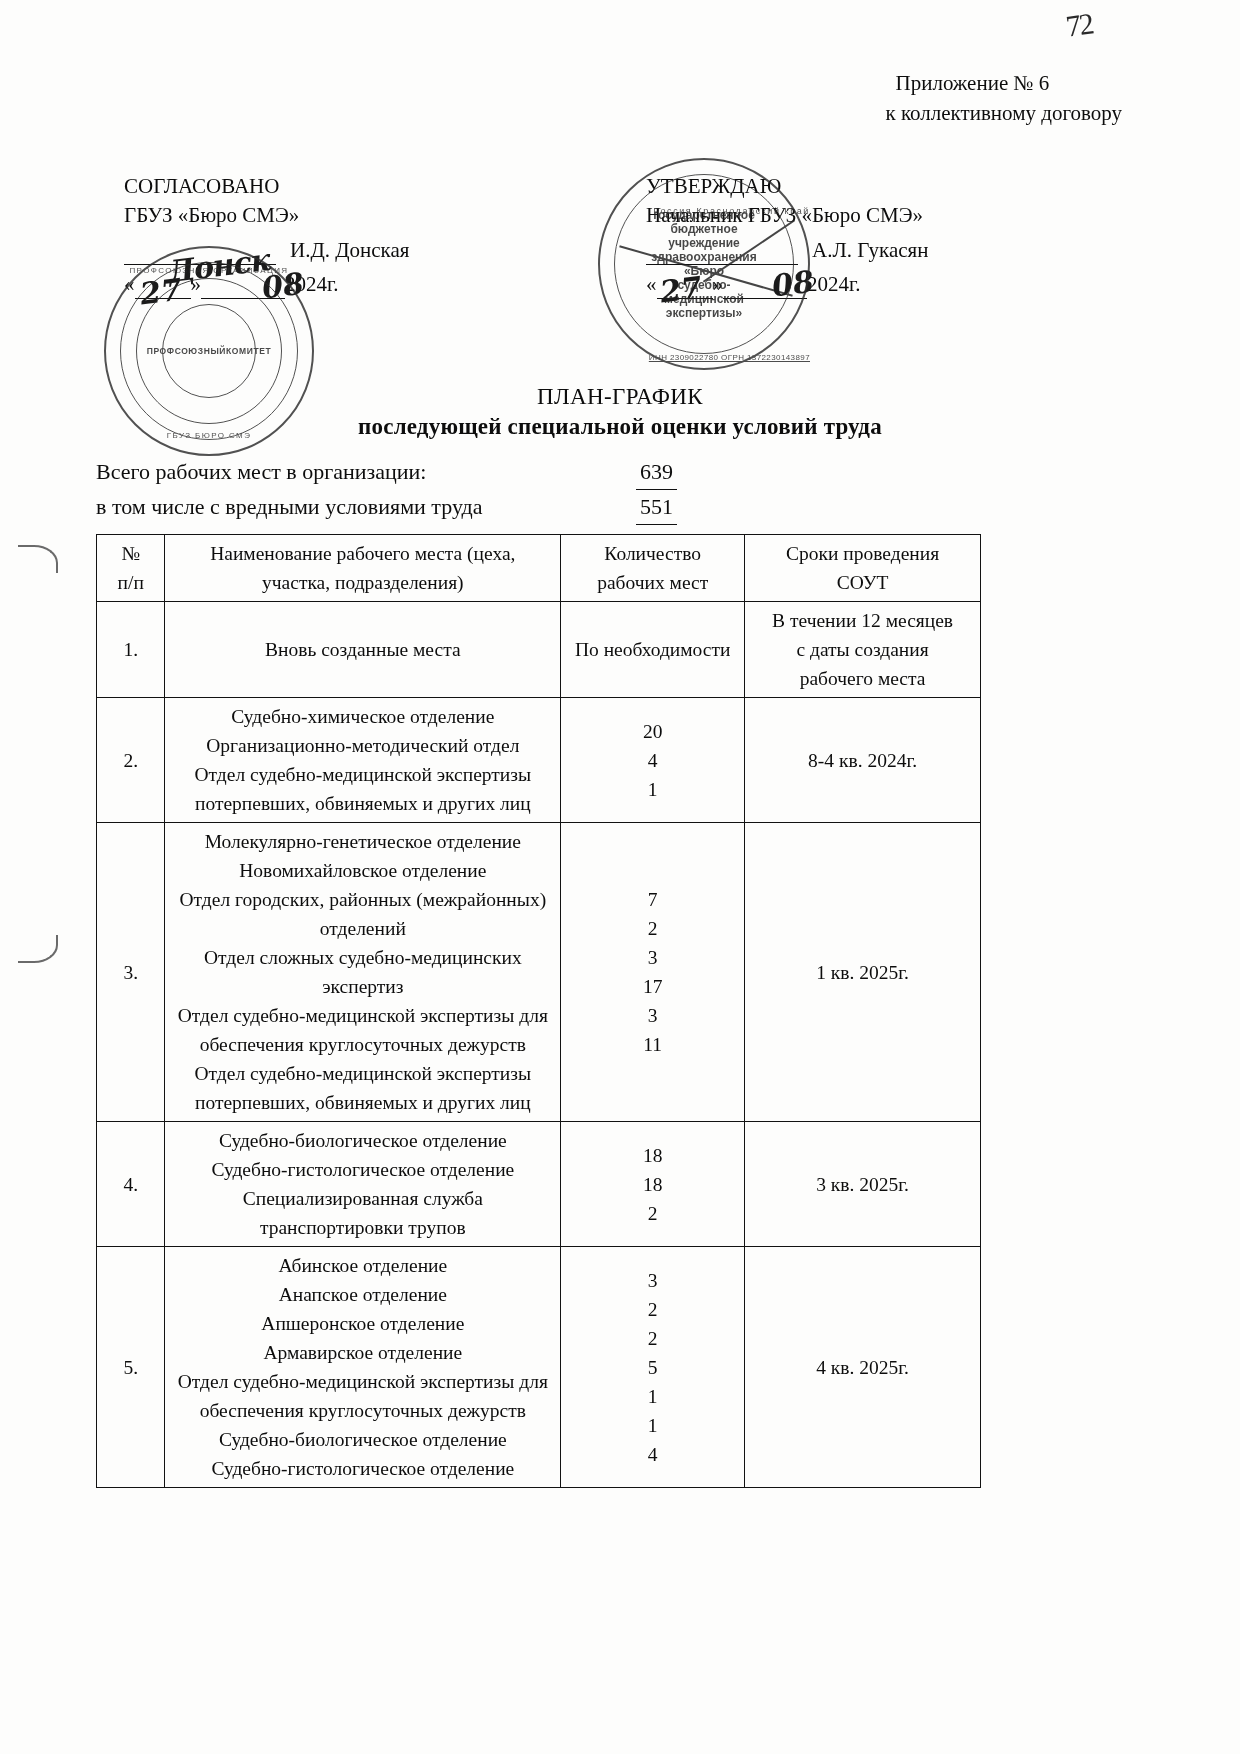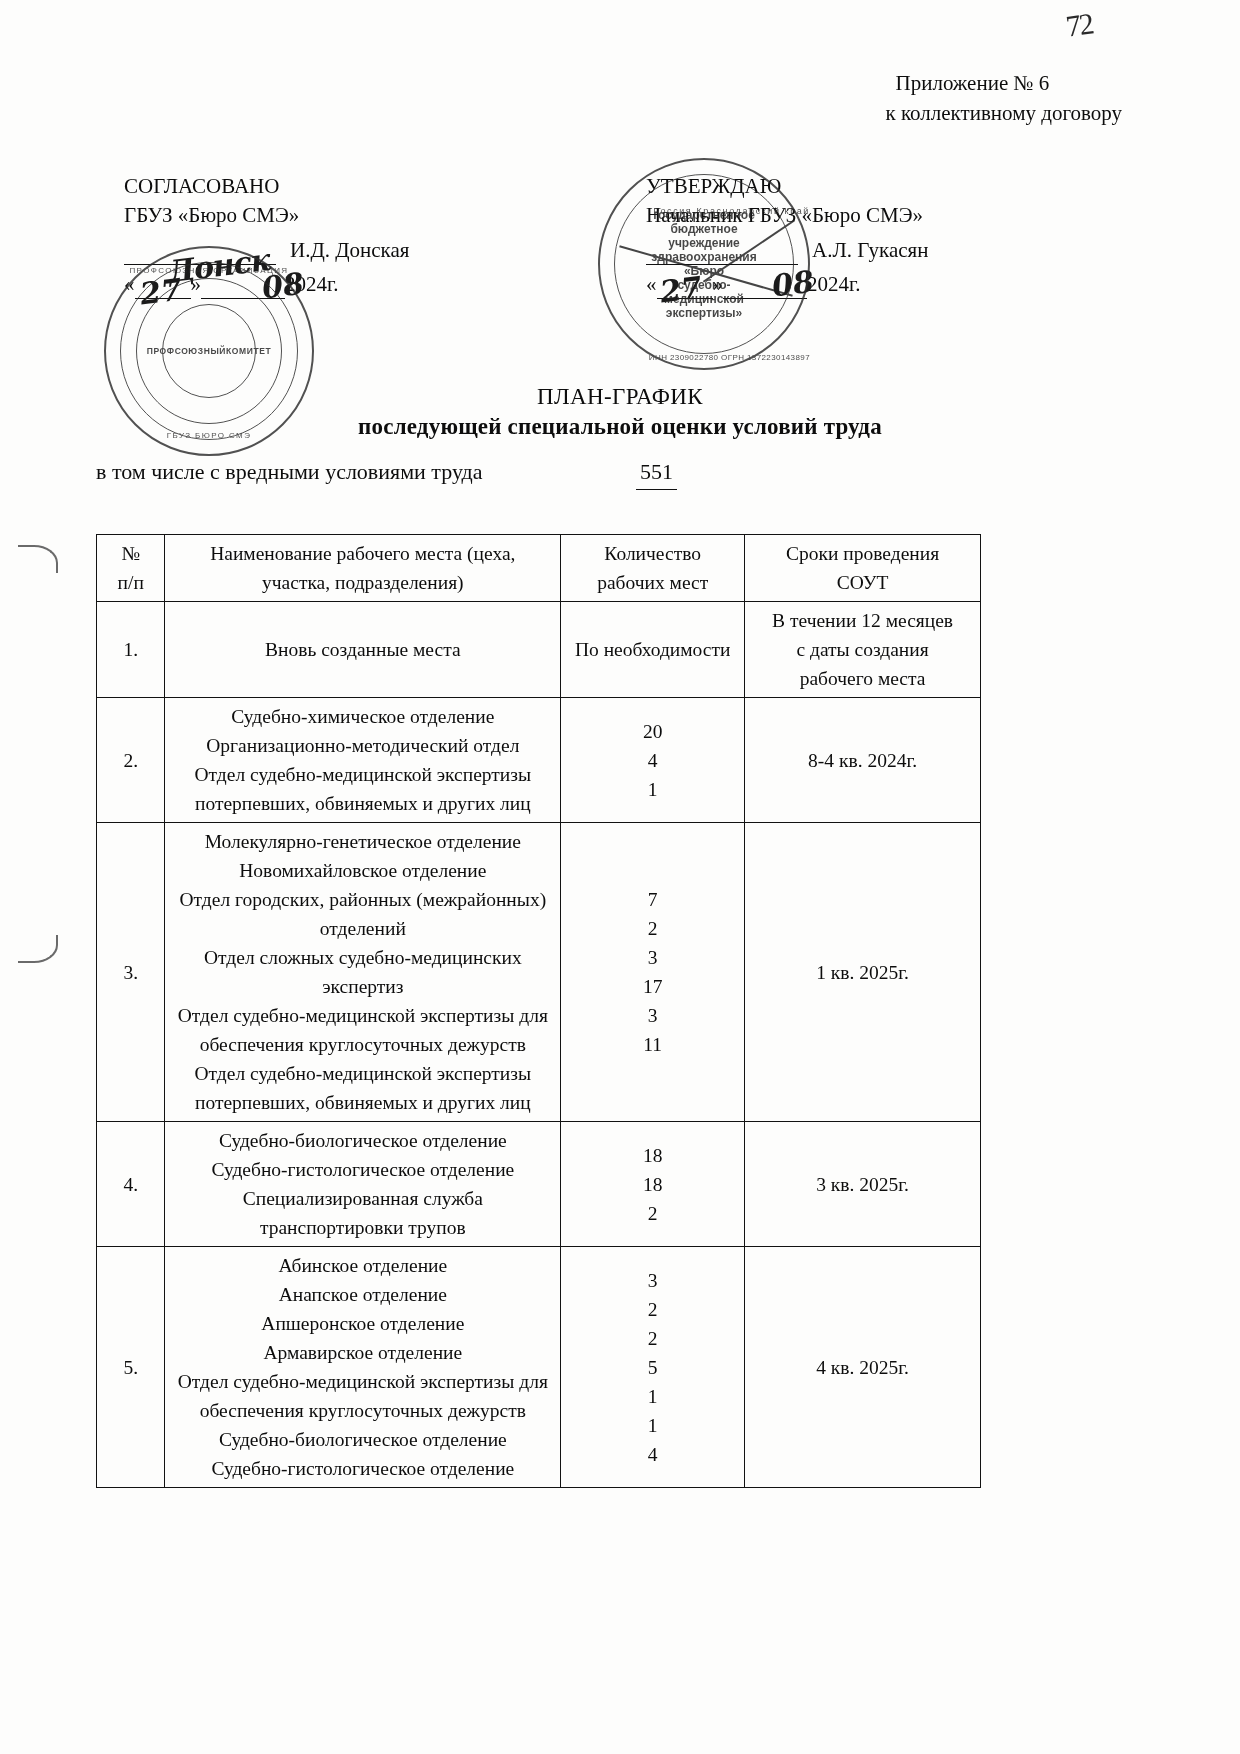--- a/index.html
+++ b/index.html
@@ -193,21 +193,21 @@
     position: absolute;
     width: 100%;
     text-align: right;
     font-family: "Liberation Sans", sans-serif;
     font-size: 9px;
     letter-spacing: 1.6px;
     color: #262626;
     margin-top: 36px;
   }
   .stamp-right .arc-top { top: 12px; }
-  .stamp-right .arc-bot { bottom: 8px; font-size: 8px; letter-spacing: .4px; }
+  .stamp-right .arc-bot { bottom: 8px; font-size: 8px; letter-spacing: .4px; text-decoration: underline; }
   .stamp-right .slash {
     position: absolute;
     top: 112px;
     left: 18px;
     width: 180px;
     height: 2px;
     background: #1d1d1d;
     transform: rotate(16deg);
   }
   .stamp-right .slash2 {
@@ -372,20 +372,24 @@
     </div>
     <div class="arc-text arc-bot">ИНН 2309022780 ОГРН 1372230143897</div>
     <div class="slash"></div>
     <div class="slash2"></div>
   </div>
 
   <div class="doc-title">ПЛАН-ГРАФИК</div>
   <div class="doc-subtitle">последующей специальной оценки условий труда</div>
 
   <div class="totals">
+    <div class="trow">
+      <span class="tlabel">Всего рабочих мест в организации:</span>
+      <span class="tvalue">639</span>
+    </div>
     <div class="trow">
       <span class="tlabel">в том числе с вредными условиями труда</span>
       <span class="tvalue">551</span>
     </div>
   </div>
 
   <table class="plan">
     <thead>
       <tr>
         <th class="col-no">

